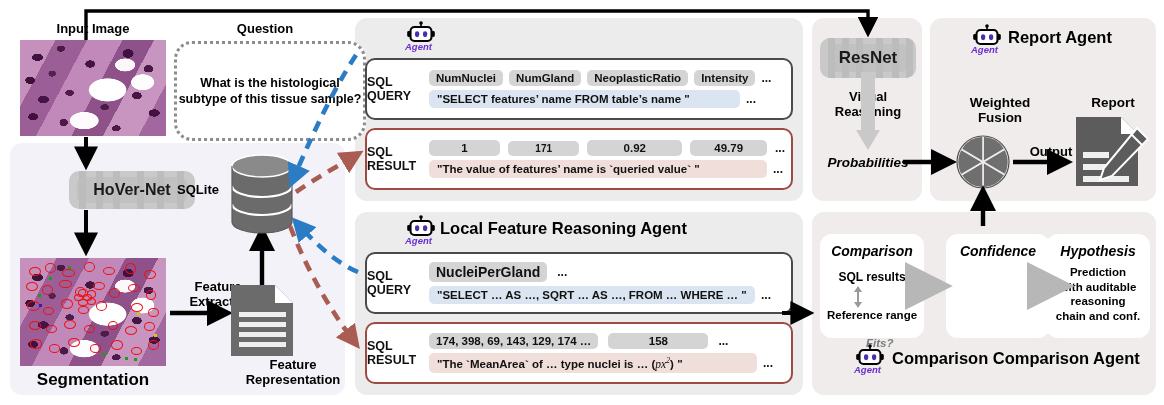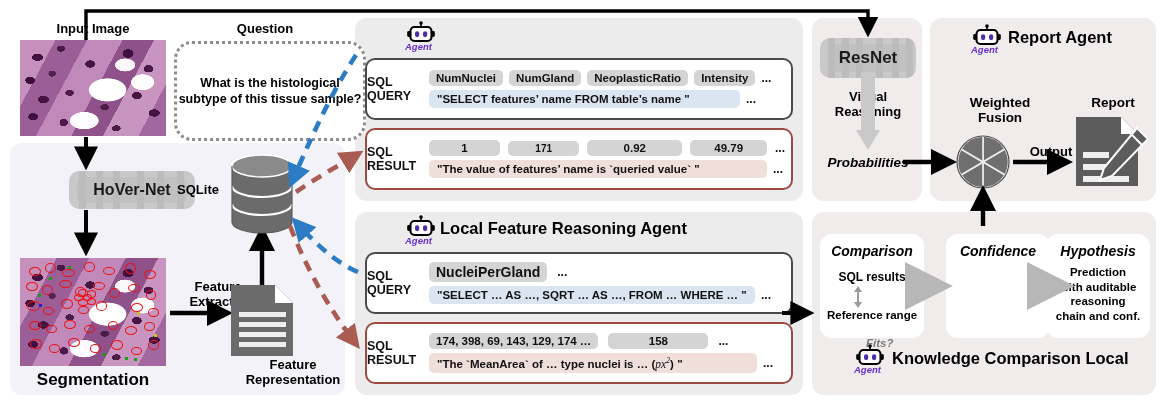--- a/index.html
+++ b/index.html
@@ -430,21 +430,21 @@
       <circle cx="15" cy="2" r="1.8" fill="#000"></circle>
       <rect x="1.2" y="10" width="3.2" height="6" rx="1.4" fill="#000"></rect>
       <rect x="25.6" y="10" width="3.2" height="6" rx="1.4" fill="#000"></rect>
       <rect x="4.5" y="6" width="21" height="14" rx="4" fill="#fff" stroke="#000" stroke-width="2.1"></rect>
       <rect x="9" y="10.2" width="4.2" height="6" rx="2.1" fill="#4b2fa8"></rect>
       <rect x="17" y="10.2" width="4.2" height="6" rx="2.1" fill="#4b2fa8"></rect>
     </svg>
     <div class="agword">Agent</div>
   </div>
 
-  <div class="lbl" style="left:892px;top:349px;width:262px;font-size:16.5px;text-align:left;">Knowledge Comparison Local</div>
+  <div class="lbl" style="left:892px;top:349px;width:262px;font-size:16.5px;text-align:left;">Comparison Comparison Agent</div>
 
   <svg id="overlay" viewBox="0 0 1164 405">
     <defs>
       <marker id="ah" markerWidth="6" markerHeight="6" refX="4.4" refY="3" orient="auto">
         <path d="M0,0 L6,3 L0,6 z" fill="#000"></path>
       </marker>
       <marker id="ahb" markerWidth="5.2" markerHeight="5.2" refX="3.8" refY="2.6" orient="auto">
         <path d="M0,0 L5.2,2.6 L0,5.2 z" fill="#2b7cc4"></path>
       </marker>
       <marker id="ahr" markerWidth="5.2" markerHeight="5.2" refX="3.8" refY="2.6" orient="auto">

